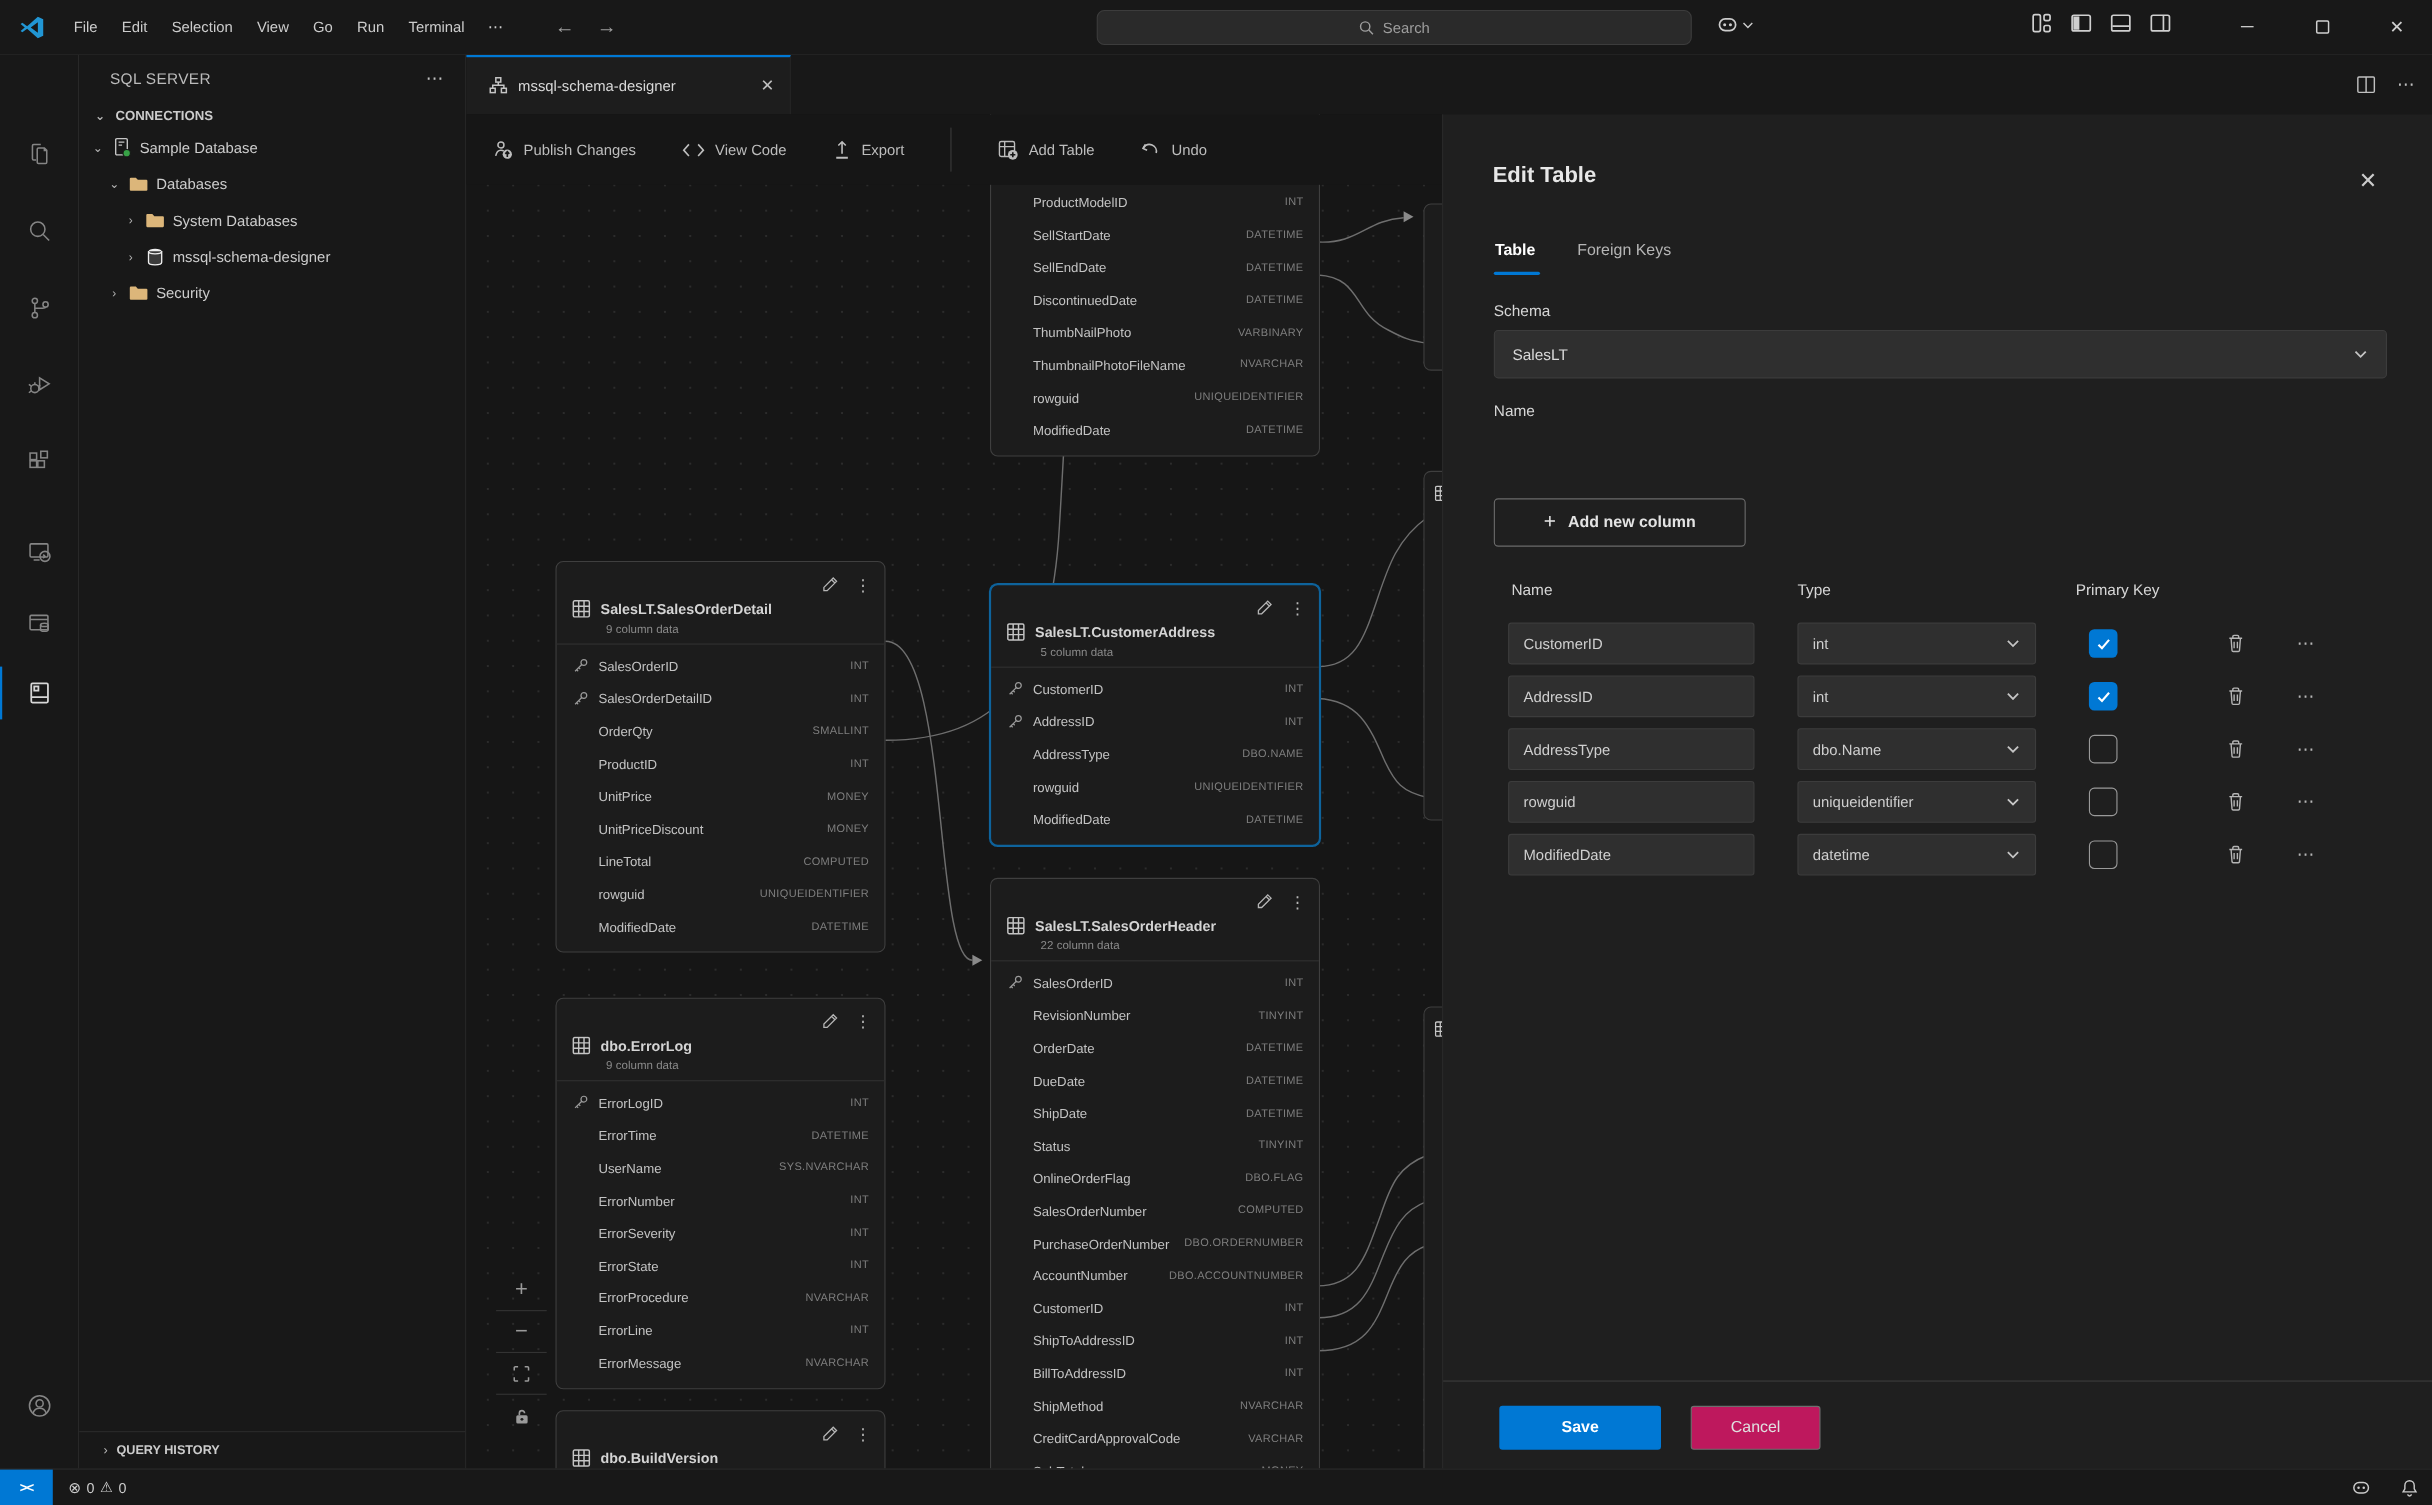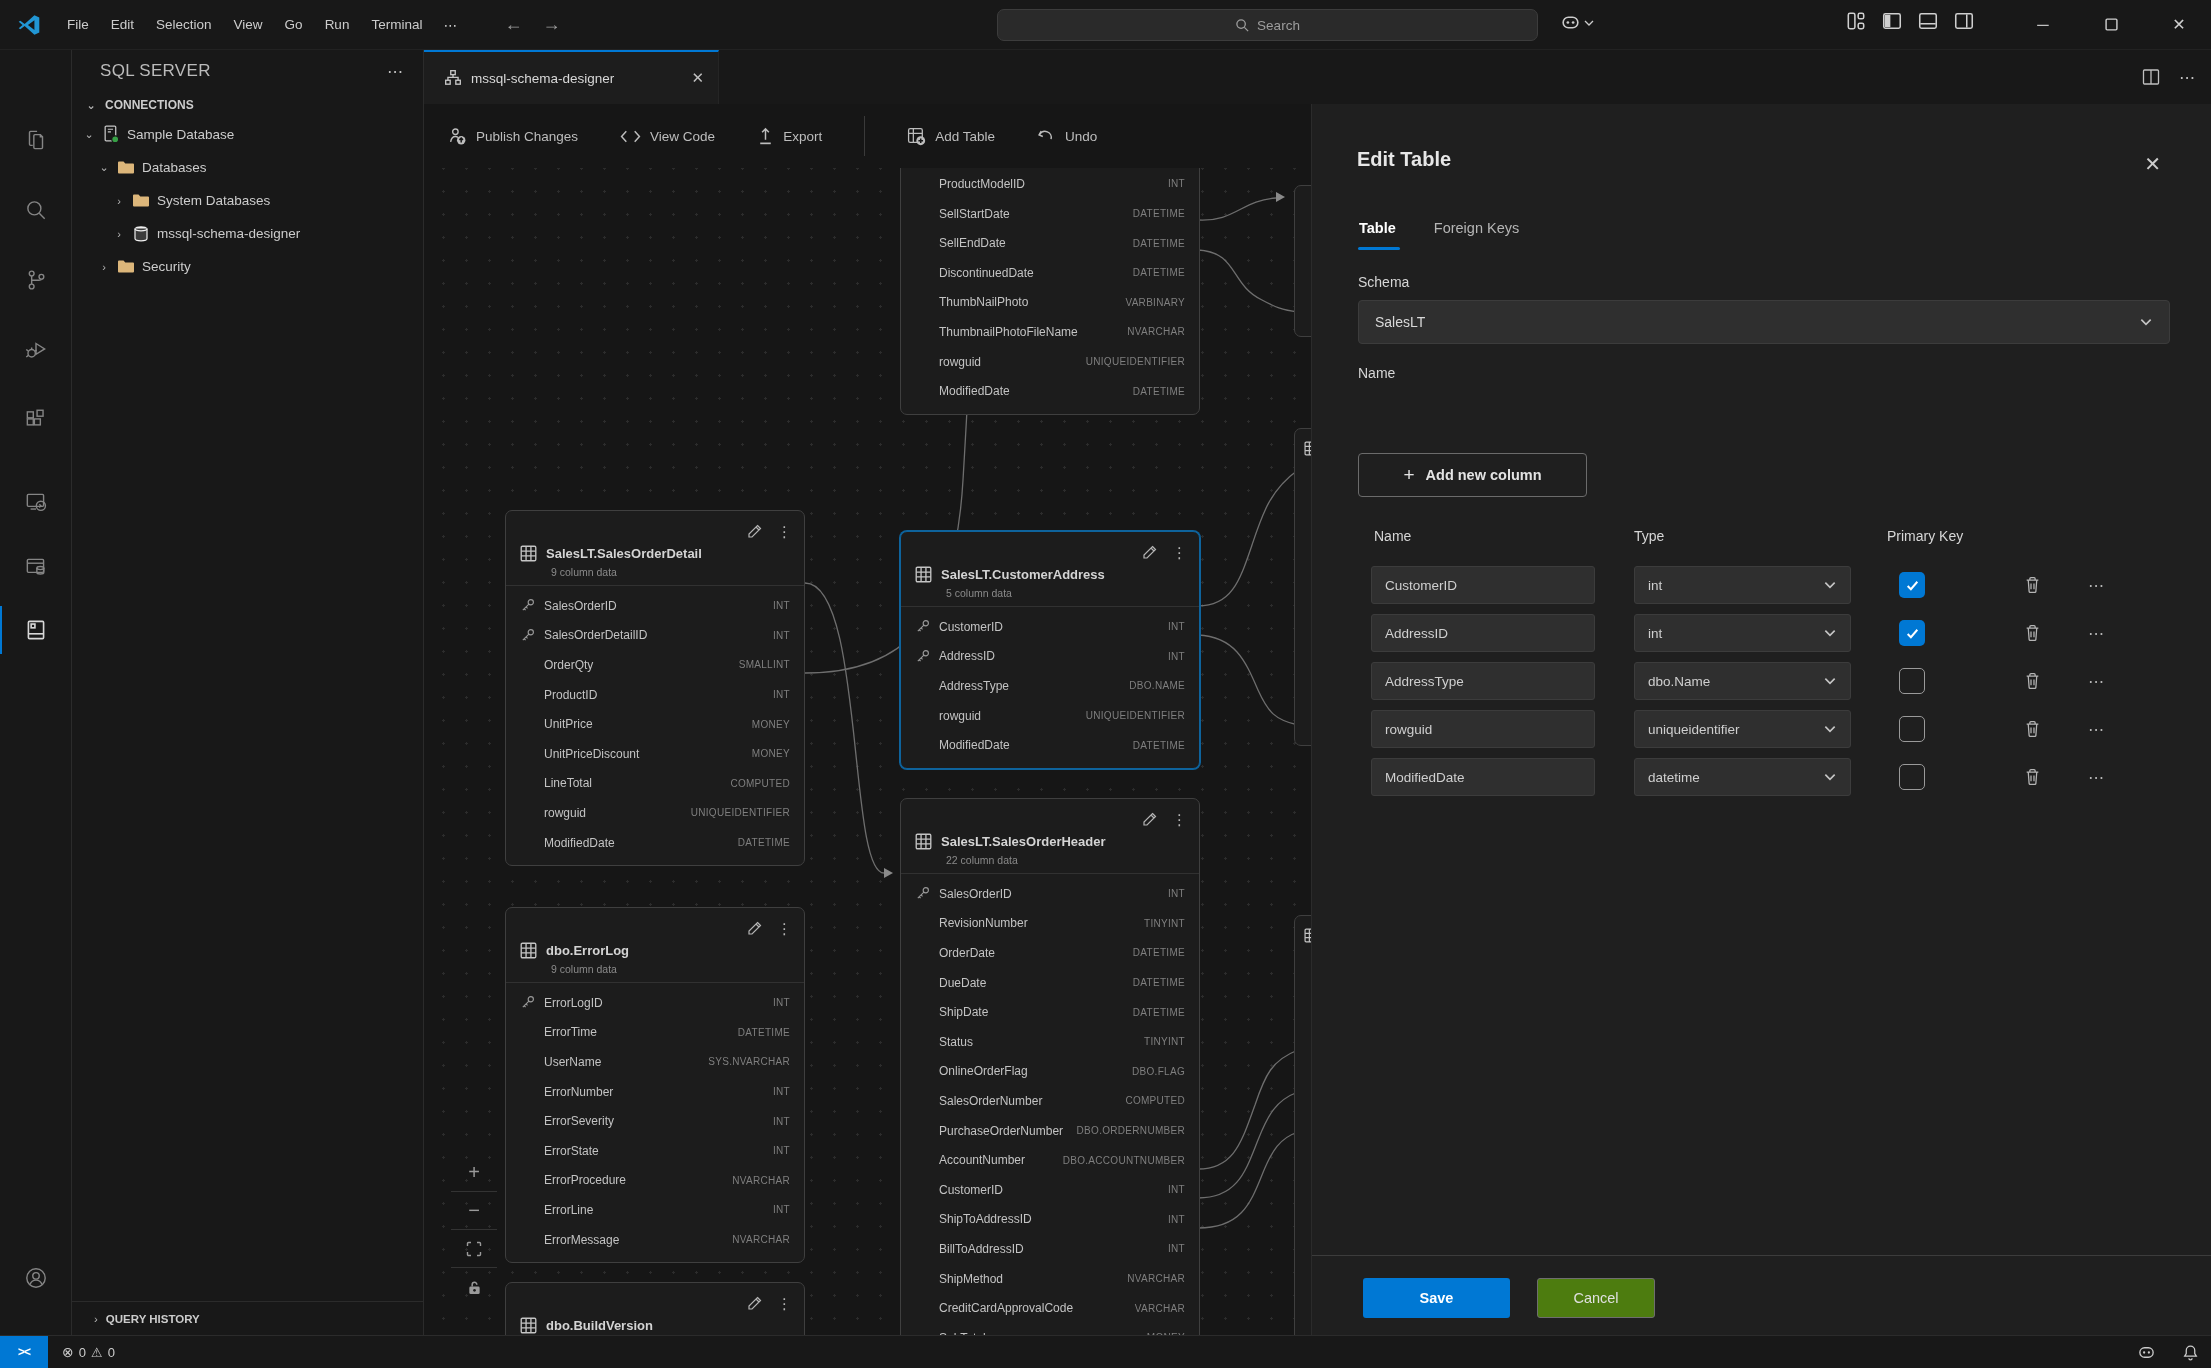--- a/index.html
+++ b/index.html
@@ -25,21 +25,21 @@
     border-right:1px solid #2b2b2b; }
   .act-icon { position:absolute; left:0; width:72px; height:64px; display:flex; align-items:center; justify-content:center; color:#858585; }
   .act-icon svg { stroke:#858585; }
   .act-icon.active svg { stroke:#d7d7d7; }
   .act-icon.active::before { content:""; position:absolute; left:0; top:8px; bottom:8px; width:2px; background:#0078d4; }
 
   
   #sidebar { position:absolute; left:72px; top:50px; width:352px; height:1285px; background:#181818;
     border-right:1px solid #2b2b2b; }
   #sidebar-header { height:42px; display:flex; align-items:center; justify-content:space-between; padding:0 18px 0 28px; }
-  #sidebar-title { font-size:17px; color:#bbbbbb; letter-spacing:.3px;text-align:right; }
+  #sidebar-title { font-size:14px; color:#bbbbbb; letter-spacing:.3px;text-align:right; }
   #connections-row { display:flex; align-items:center; gap:5px; padding:6px 0 6px 10px; font-weight:bold; font-size:12px; color:#cccccc; }
   .tree-row { display:flex; align-items:center; height:33px; font-size:13.5px; color:#cccccc; }
   .tree-chevron { width:18px; color:#b5b5b5; font-size:11px; text-align:center; flex:none; }
   .tree-icon { width:22px; margin:0 5px 0 2px; flex:none; display:flex; justify-content:center; }
   #query-history { position:absolute; left:0; bottom:0; width:100%; height:34px; border-top:1px solid #2b2b2b;
     display:flex; align-items:center; gap:8px; padding-left:22px; font-weight:bold; font-size:11.5px; color:#cccccc; }
 
   
   #tabbar { position:absolute; left:424px; top:50px; width:1787px; height:54px; background:#181818; }
   #tab-active { position:absolute; left:0; top:0; width:295px; height:54px; background:#1d1d1d;
@@ -105,21 +105,21 @@
   .cr-type { position:absolute; left:276px; width:217px; height:38px; background:#2f2f2f; border:1px solid #3c3c3c;
     border-radius:3px; display:flex; align-items:center; padding:0 13px; font-size:13.5px; color:#cfcfcf; }
   .cr-check { position:absolute; left:541px; width:26px; height:26px; border-radius:5px; }
   .cr-check.checked { background:#0078d4; display:flex; align-items:center; justify-content:center; }
   .cr-check.unchecked { background:transparent; border:1.5px solid #9a9a9a; }
   .cr-trash { position:absolute; left:666px; color:#b5b5b5; }
   .cr-more { position:absolute; left:730px; color:#b5b5b5; font-size:16px; letter-spacing:2px; }
   #panel-footer-line { position:absolute; left:0; top:1151px; width:900px; height:1px; background:#3c3c3c; }
   #save-btn { position:absolute; left:51px; top:1174px; width:147px; height:40px; background:#0078d4; border:none;
     border-radius:3px; color:#ffffff; font-size:14.5px; font-weight:bold; }
-  #cancel-btn { position:absolute; left:225px; top:1174px; width:118px; height:40px; background:#4d7c0f;
+  #cancel-btn { position:absolute; left:225px; top:1174px; width:118px; height:40px; background:#be185d;
     border:1px solid #6e6e6e; border-radius:3px; color:#e0e0e0; font-size:14.5px; }
 
   
   #statusbar { position:absolute; left:0; top:1335px; width:2211px; height:33px; background:#181818;
     border-top:1px solid #2b2b2b; display:flex; align-items:center; font-size:13px; z-index:9; }
   #remote-badge { width:48px; height:33px; background:#0078d4; color:#fff; display:flex; align-items:center;
     justify-content:center; font-size:12px; font-weight:bold; letter-spacing:-1px; }
   #problems { display:flex; align-items:center; gap:5px; margin-left:14px; color:#cccccc; }
   #status-right { position:absolute; right:12px; display:flex; align-items:center; gap:26px; color:#cccccc; }
 </style>

